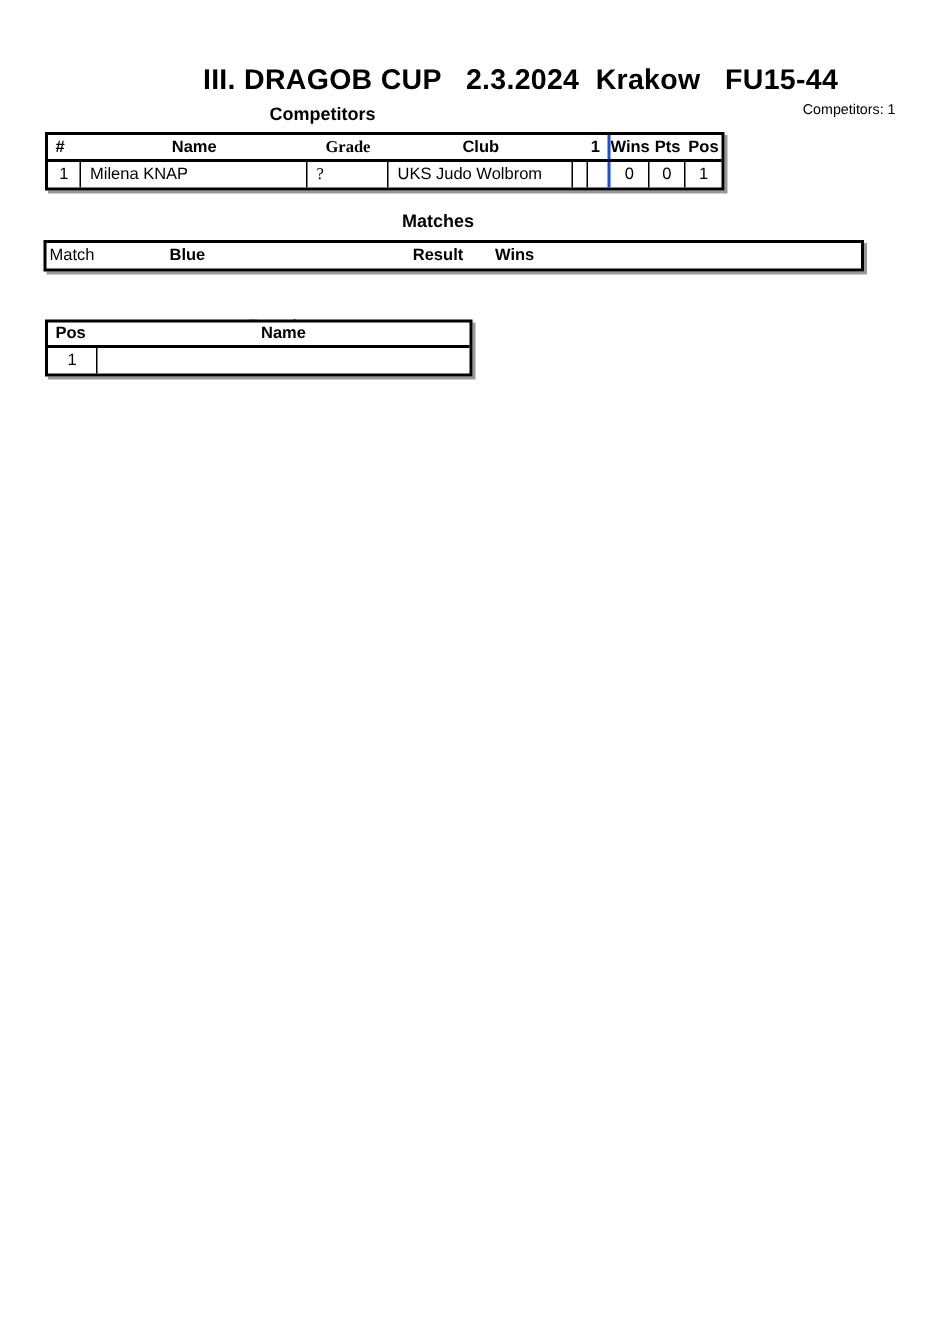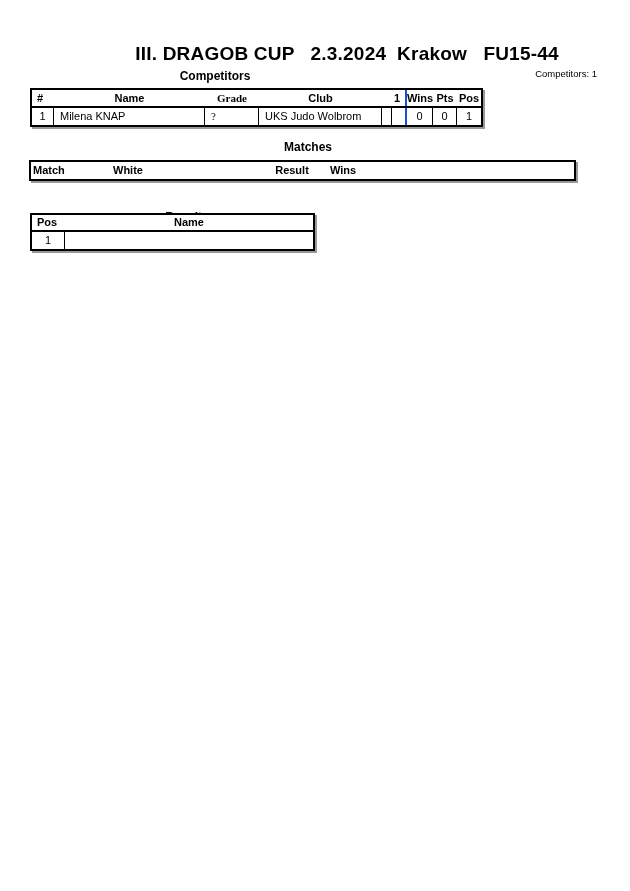--- a/index.html
+++ b/index.html
@@ -89,26 +89,26 @@
     <div class="cell c-grade d-grade vline">?</div>
     <div class="cell c-club d-club vline">UKS Judo Wolbrom</div>
     <div class="cell d-gap vline"></div>
     <div class="cell d-m1"></div>
     <div class="cell c-wins tc thick-left vline">0</div>
     <div class="cell c-pts tc vline">0</div>
     <div class="cell c-pos tc">1</div>
   </div>
 </div>
 
-<div class="sec-heading" style="left:308px;top:140px;">Matches</div>
+<div class="sec-heading" style="left:292px;top:140px;">Matches</div>
 
 <div class="tbl" id="matches-table">
   <div class="row h17">
-    <div class="cell m-match" style="font-weight:bold;">Match</div>
-    <div class="cell m-blue" style="font-weight:bold;">White</div>
+    <div class="cell m-match" style="font-weight:normal;">Match</div>
+    <div class="cell m-blue" style="font-weight:bold;">Blue</div>
     <div class="cell m-result" style="font-weight:bold;text-align:center;">Result</div>
     <div class="cell m-time" style="font-weight:bold;">Wins</div>
   </div>
 </div>
 
 <div class="sec-heading" style="left:187px;top:210px;">Results</div>
 
 <div class="tbl" id="results-table">
   <div class="row hdr h15">
     <div class="cell r-pos-h">Pos</div>

